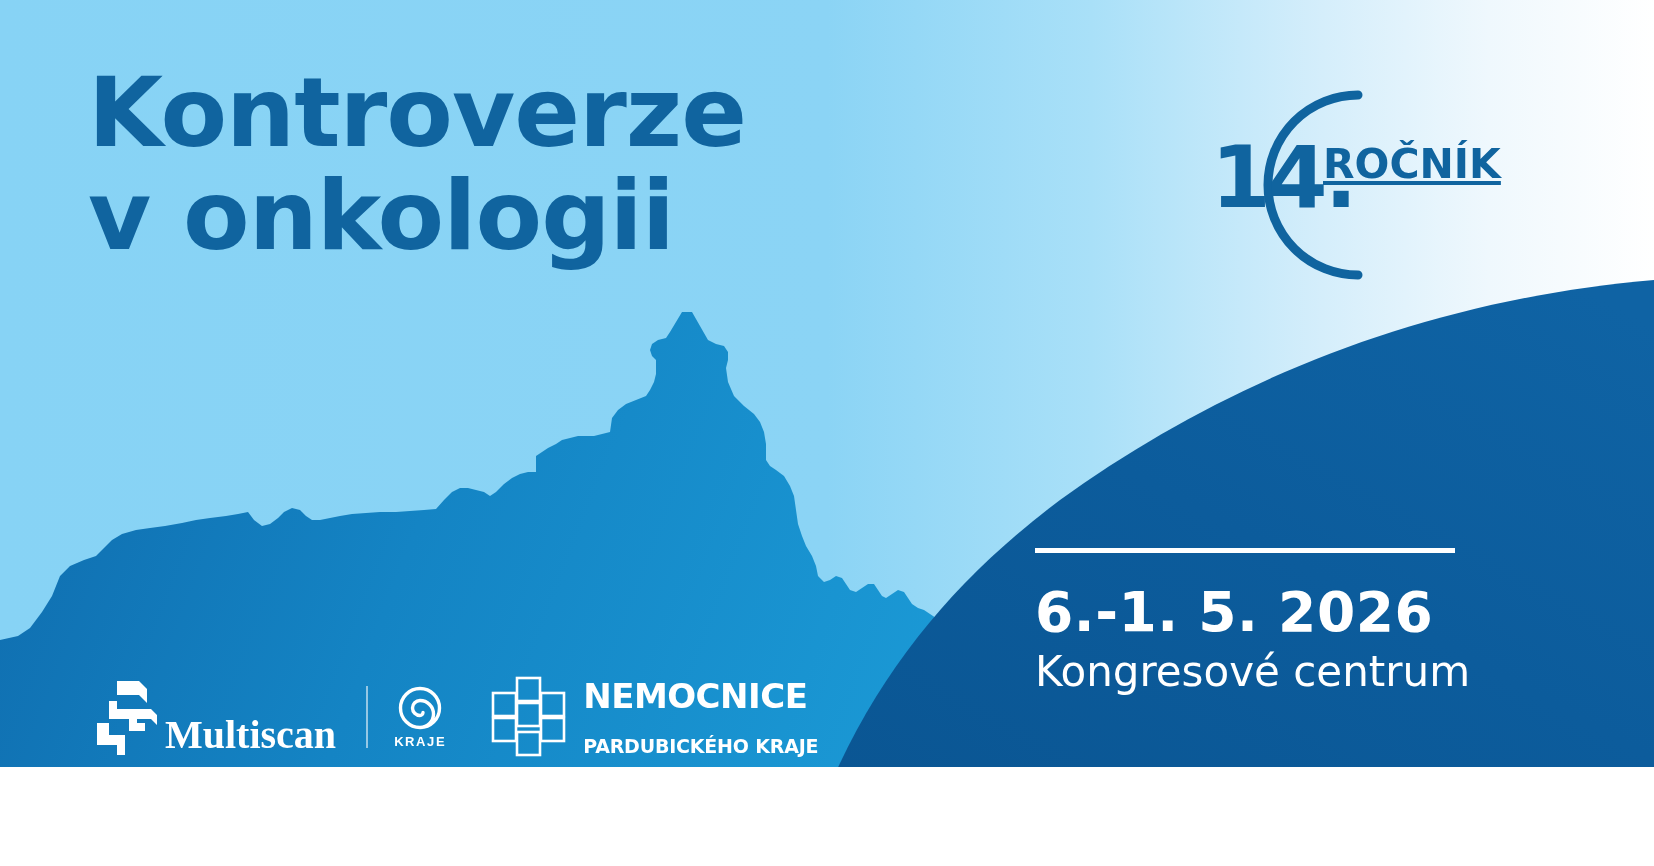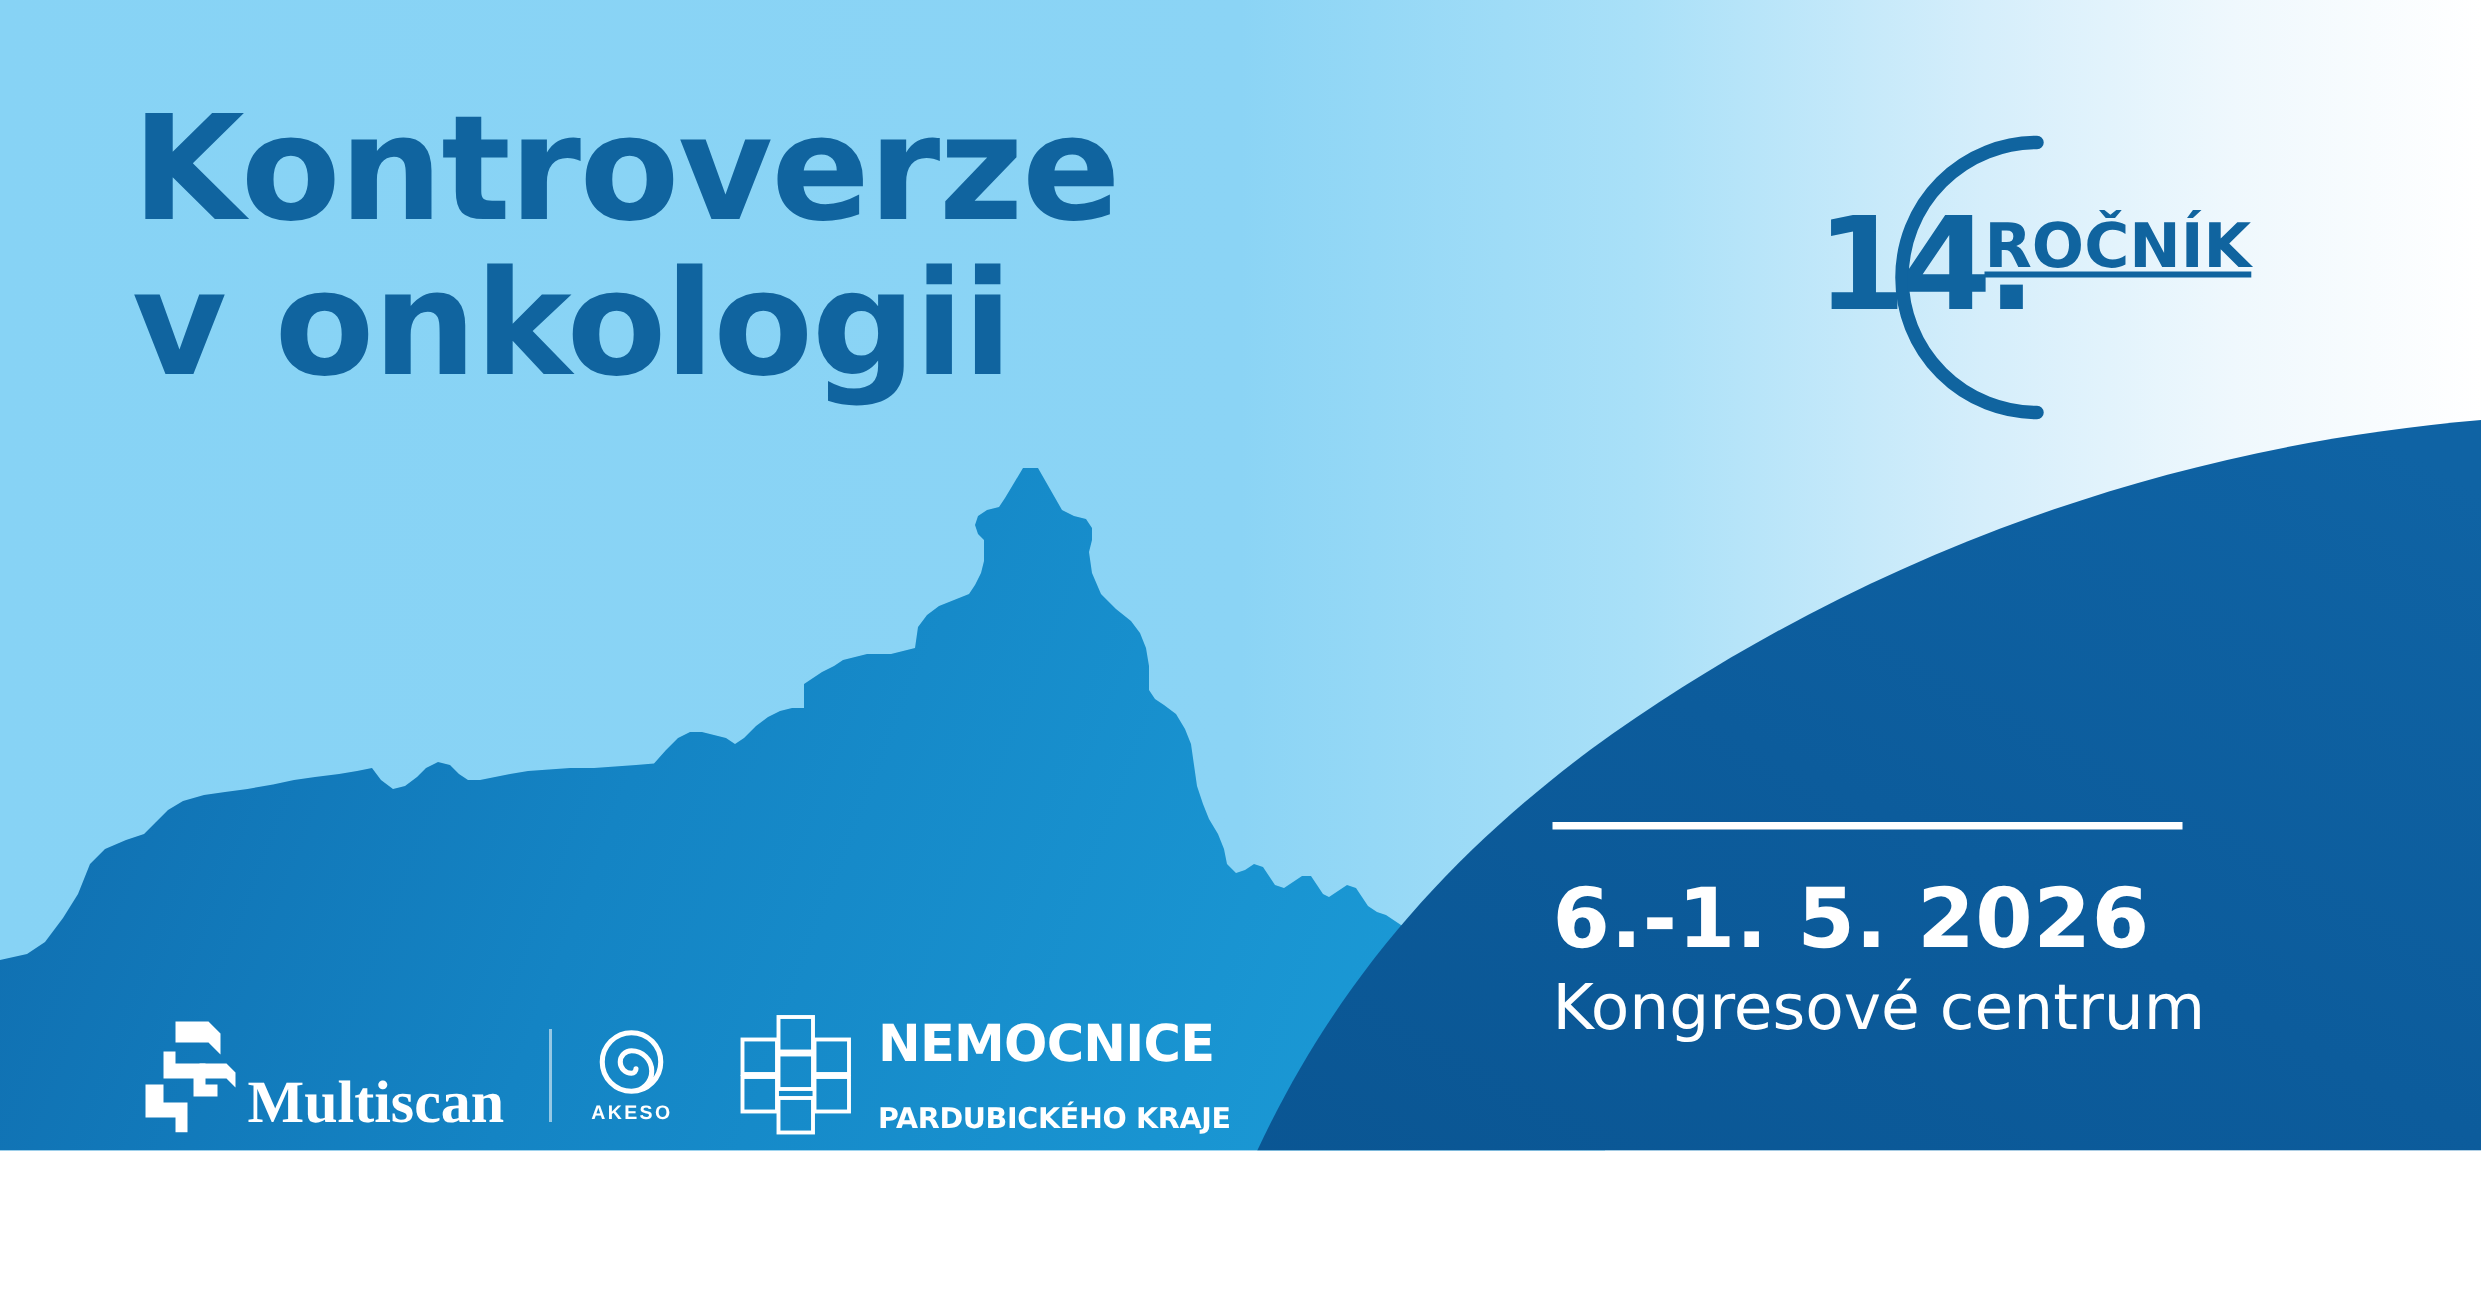--- a/index.html
+++ b/index.html
@@ -301,21 +301,21 @@
         <path fill="none" stroke="#ffffff" stroke-width="3.4" stroke-linecap="round" d="
           M 22,41.5
           A 19.5,19.5 0 1 0 2.5,22
           A 19.5,19.5 0 0 0 22,41.5
           A 13.5,13.5 0 0 0 35.5,28
           A 13.5,13.5 0 0 0 22,14.5
           A 7.5,7.5 0 0 0 14.5,22
           A 7.5,7.5 0 0 0 22,29.5
           A 3,3 0 0 0 25,26.5"></path>
       </svg>
-      <div class="akeso-word">AKESO</div>
+      <div class="akeso-word">KRAJE</div>
     </div>
 
     <div class="logo-nemocnice">
       <svg width="76" height="82" viewBox="0 0 76 82">
         <g fill="none" stroke="#ffffff" stroke-width="2.6">
           <rect x="27" y="2" width="23" height="23"></rect>
           <rect x="3" y="17" width="23" height="23"></rect>
           <rect x="51" y="17" width="23" height="23"></rect>
           <rect x="27" y="27" width="23" height="23"></rect>
           <rect x="3" y="42" width="23" height="23"></rect>

